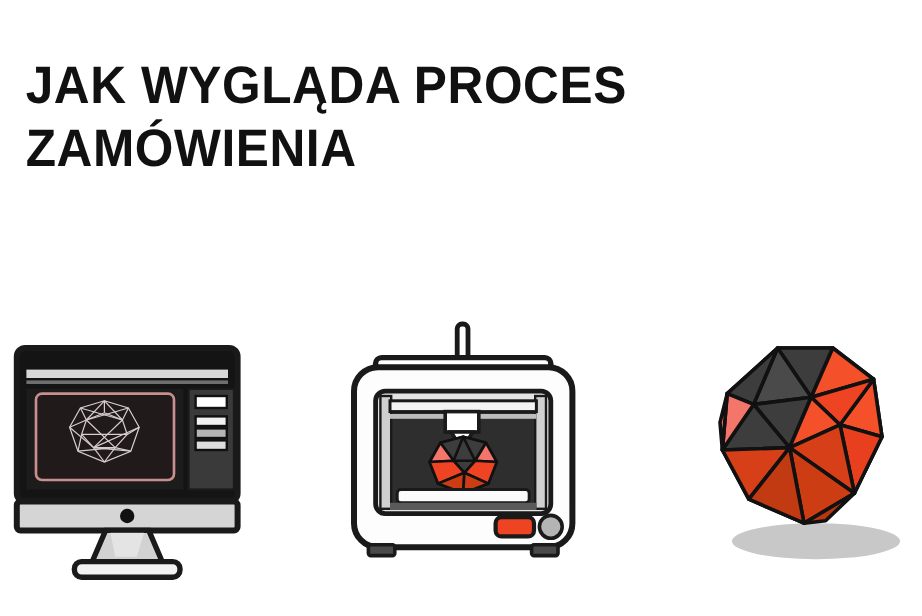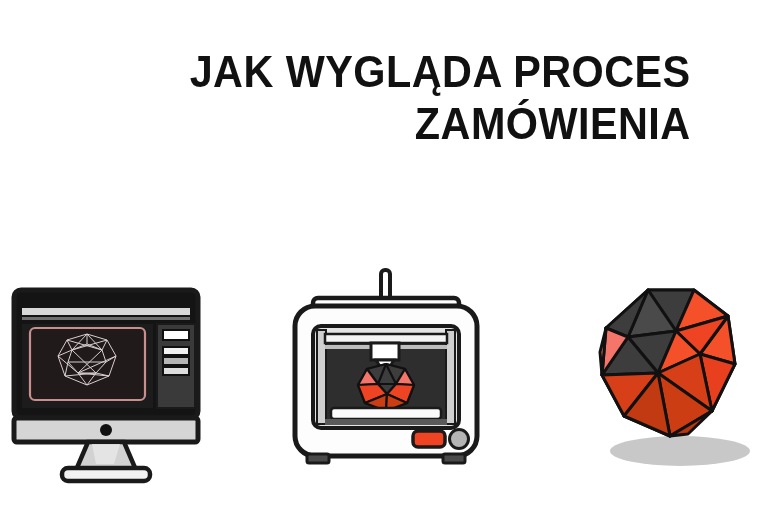--- a/index.html
+++ b/index.html
@@ -15,21 +15,21 @@
     font-family: "Liberation Sans", sans-serif;
     background: #ffffff;
   }
 
   
   #title-block {
     position: absolute;
     top: 46px;
     left: 0;
     width: 712px;
-    text-align: right;
+    text-align: left;
   }
   .title-line {
     display: block;
     font-family: "Liberation Sans", sans-serif;
     font-weight: 700;
     font-size: 44px;
     line-height: 52px;
     letter-spacing: 0.5px;
     color: #111111;
     transform: scaleX(0.94);

